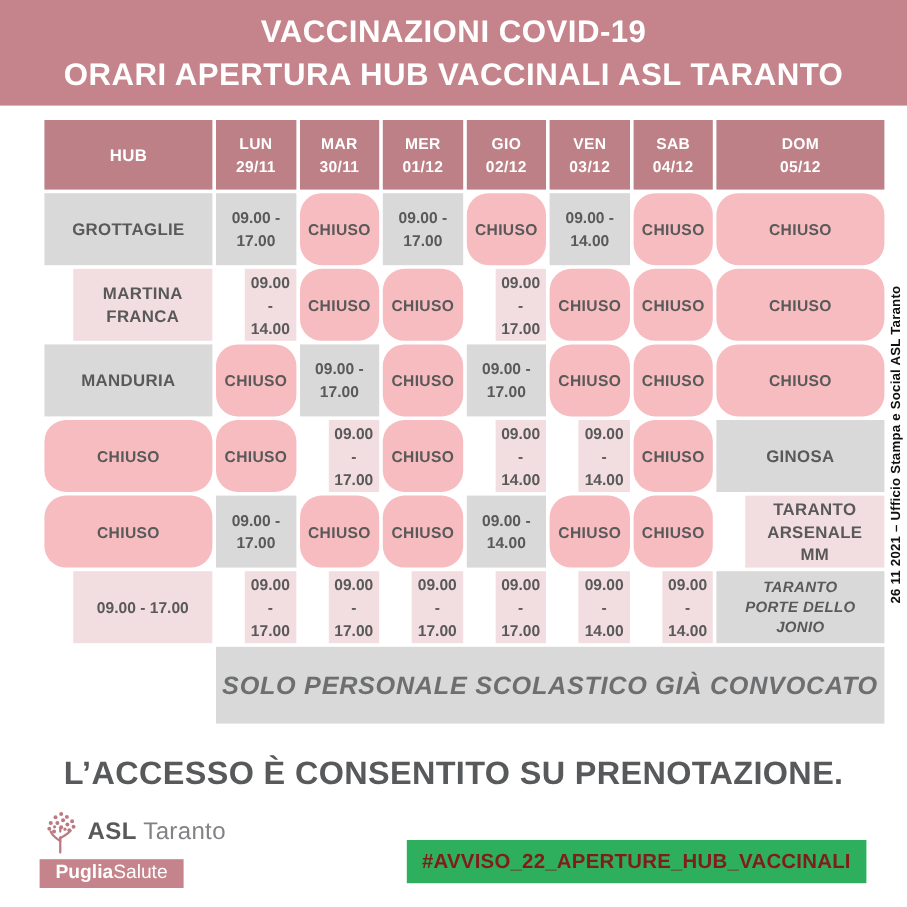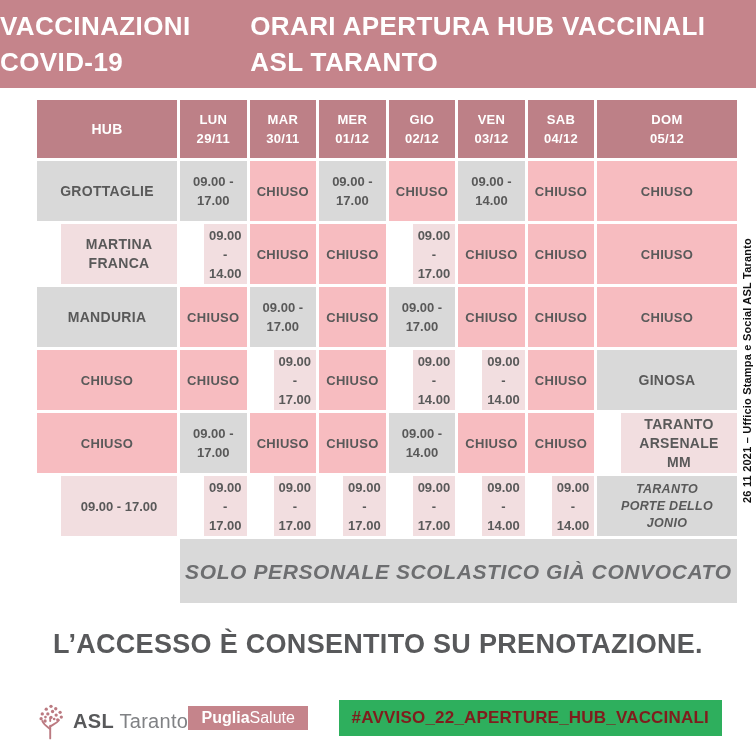--- a/index.html
+++ b/index.html
@@ -4,57 +4,57 @@
 <style>
   html,body{margin:0;padding:0;}
   body{
     width:756px;height:756px;position:relative;overflow:hidden;
     background:#ffffff;
     font-family:"Liberation Sans", sans-serif;
     -webkit-font-smoothing:antialiased;
   }
   .banner{
     height:88px;background:var(--banner-bg);
-    display:flex;flex-direction:row;justify-content:center;align-items:center;
+    display:flex;flex-direction:column;justify-content:center;align-items:center;
     color:#ffffff;font-weight:700;letter-spacing:.4px;
   }
   .banner .line1{font-size:26px;line-height:36px;}
   .banner .line2{font-size:26px;line-height:36px;}
   .schedule{
     margin:12px 34px 0 37px;
     display:grid;
     grid-template-columns:140px repeat(7,1fr);
     grid-template-rows:58px repeat(6,60px) 64px;
     gap:3px;
     background:#ffffff;
   }
   .cell{
     display:flex;flex-direction:column;justify-content:center;align-items:center;
     text-align:center;font-weight:700;color:var(--cell-text);
     font-size:13px;line-height:19px;padding:0 5px;box-sizing:border-box;
   }
   .cell.head{background:var(--header-cell-bg);color:#ffffff;font-size:13px;letter-spacing:.3px;}
   .cell.gray{background:var(--row-gray);}
   .cell.pink{background:var(--row-pink);margin-left:24px;}
-  .cell.closed{background:var(--closed-cell);letter-spacing:.3px;}
+  .cell.closed{background:var(--closed-cell);letter-spacing:.3px;border-radius:18px;}
   .cell.hub{font-size:14px;letter-spacing:.3px;padding:16px 18px;}
   .cell.special-hub{font-style:italic;font-size:12.5px;line-height:17px;}
   .cell.note{
     grid-column:2 / -1;font-style:italic;font-size:21px;letter-spacing:.6px;
     color:var(--note-text);
   }
   .access-note{
     margin-top:26px;text-align:center;
     font-size:27px;font-weight:700;color:#58595b;letter-spacing:.3px;
   }
   .footer-row{
     position:absolute;left:33px;right:34px;bottom:16px;
     display:flex;justify-content:space-between;align-items:flex-end;
   }
-  .logo{display:flex;flex-direction:row;}
+  .logo{display:flex;flex-direction:column;}
   .logo-top{display:flex;align-items:center;gap:6px;margin-left:2px;}
   .logo-top .org{font-size:20px;letter-spacing:.3px;}
   .logo-top .org-bold{font-weight:700;color:#58595b;}
   .logo-top .org-rest{font-weight:400;color:#808285;}
   .puglia-bar{
     margin-top:4px;width:120px;height:24px;background:var(--logo-rose);
     display:flex;justify-content:center;align-items:center;
     color:#ffffff;font-size:16px;
   }
   .puglia-bar .b{font-weight:700;}

